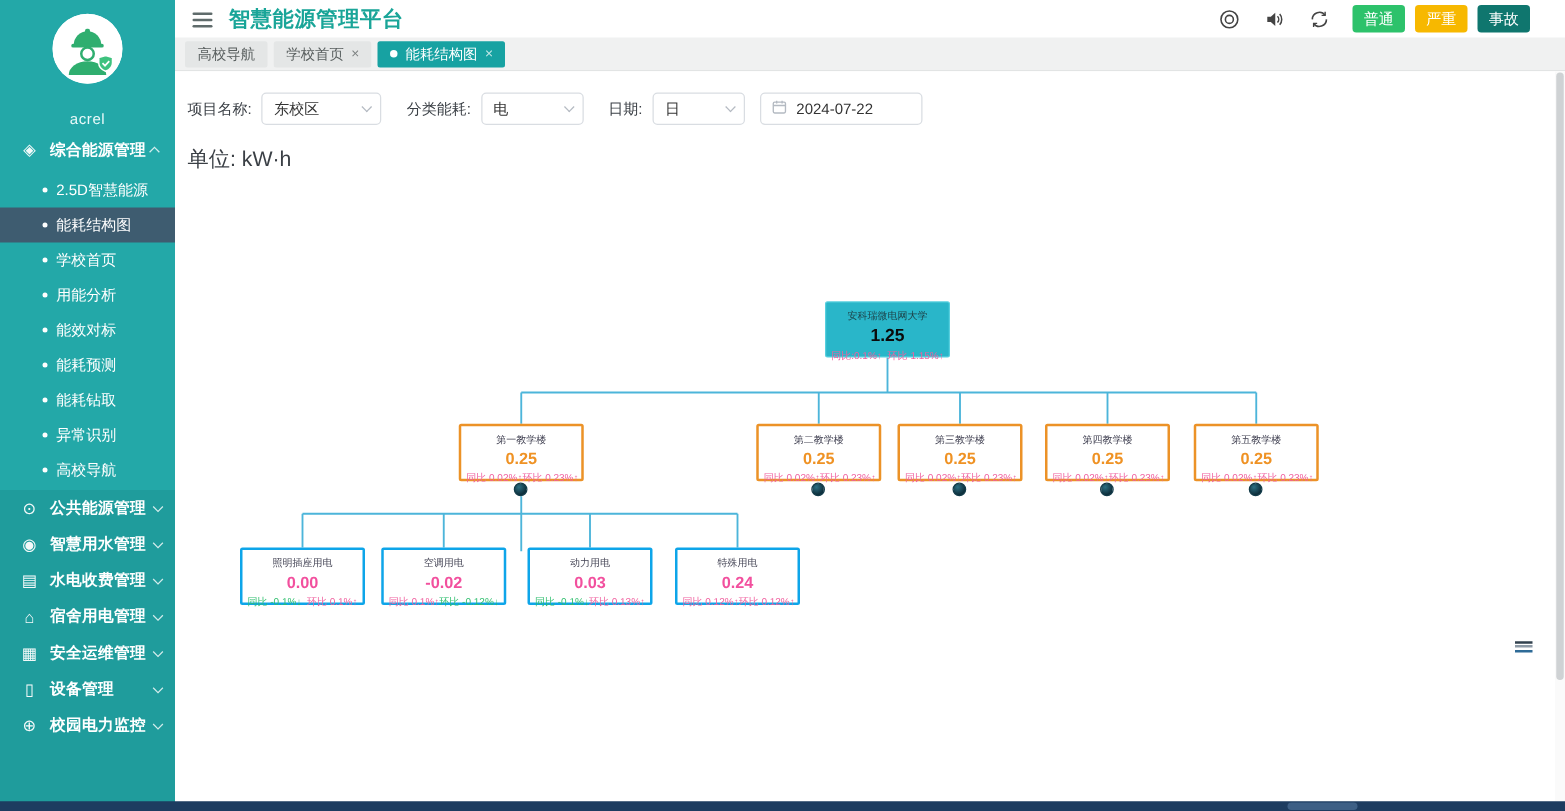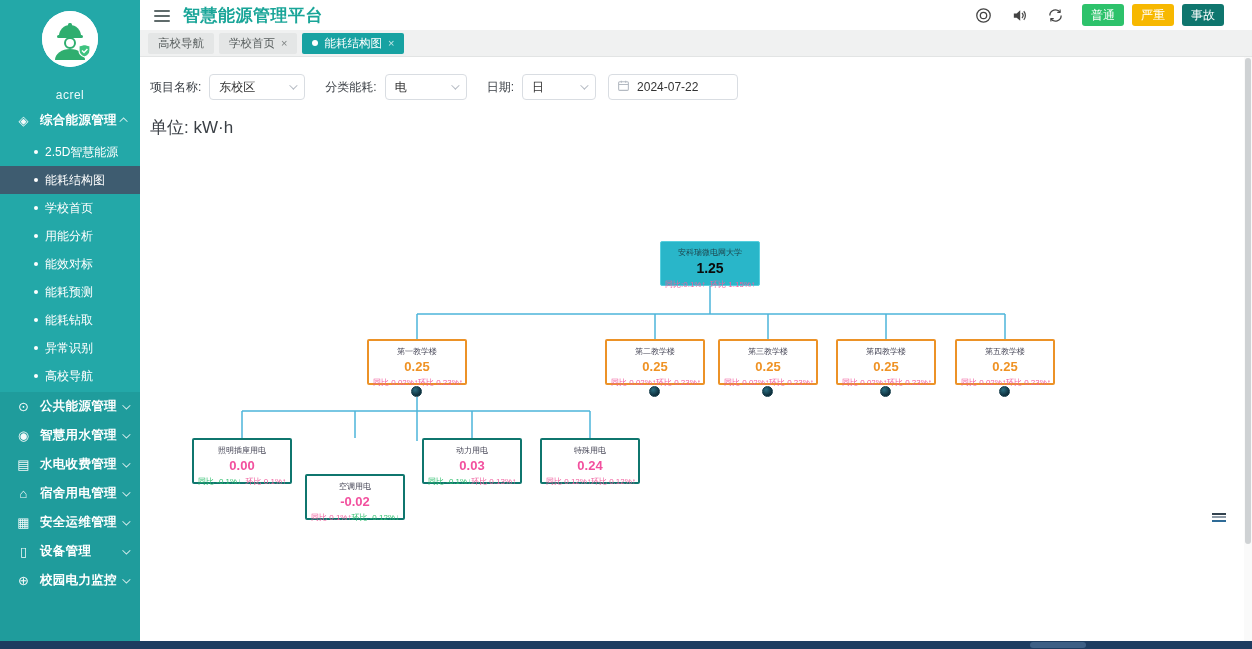--- a/index.html
+++ b/index.html
@@ -61,21 +61,21 @@
   .edges { position:absolute; left:0; top:0; pointer-events:none; }
   .node { position:absolute; width:100px; background:#fff; border-radius:2px; text-align:center; cursor:pointer; }
   .node .n-name { font-size:8px; color:#445; padding-top:5px; white-space:nowrap; overflow:hidden; }
   .node .n-value { font-size:13px; font-weight:bold; margin-top:2px; }
   .node .n-sub { display:flex; justify-content:space-between; padding:3px 4px 4px 4px; font-size:8px; white-space:nowrap; }
   .node.root { border:1px solid #57cfde; background:#29b6c9; height:45px; }
   .node.root .n-name { color:#1d3f46; }
   .node.root .n-value { color:#0b0b0b; font-size:14px; }
   .node.l2 { border:2px solid #ec9227; height:46px; }
   .node.l2 .n-value { color:#ef9224; }
-  .node.l3 { border:2px solid #0f766e; height:46px; }
+  .node.l3 { border:2px solid #0ea5e9; height:46px; }
   .node.l3 .n-value { color:#f2509e; }
   .pct.pink { color:#f0609f; }
   .pct.green { color:#2fbf6e; }
   .expand-dot { position:absolute; width:11px; height:11px; border-radius:50%; background:radial-gradient(circle at 35% 30%, #2b6f82, #0e2f3c 70%); border:1px solid #123b49; cursor:pointer; }
 
   
   .v-scroll-track { position:absolute; right:0; top:57px; width:8px; height:584px; background:#fafafa; }
   .v-scroll-thumb { position:absolute; left:1px; top:1px; width:6px; height:486px; background:#cfd2d4; border-radius:3px; cursor:pointer; }
   .toolbox-icon { position:absolute; right:26px; top:454px; width:14px; cursor:pointer; }
   .toolbox-icon div { height:2px; margin:1.5px 0; }
@@ -325,21 +325,21 @@
     <div class="expand-dot" style="left:859px; top:329px;"></div>
 
     <div class="node l3" style="left:52px; top:381px;">
       <div class="n-name">照明插座用电</div>
       <div class="n-value">0.00</div>
       <div class="n-sub">
           <span class="pct green">同比 -0.1%↓</span>
           <span class="pct pink">环比 0.1%↑</span>
         </div>
     </div>
-    <div class="node l3" style="left:165px; top:381px;margin-top:36px;">
+    <div class="node l3" style="left:165px; top:381px;">
       <div class="n-name">空调用电</div>
       <div class="n-value">-0.02</div>
       <div class="n-sub">
           <span class="pct pink">同比 0.1%↑</span>
           <span class="pct green">环比 -0.12%↓</span>
         </div>
     </div>
     <div class="node l3" style="left:282px; top:381px;">
       <div class="n-name">动力用电</div>
       <div class="n-value">0.03</div>

